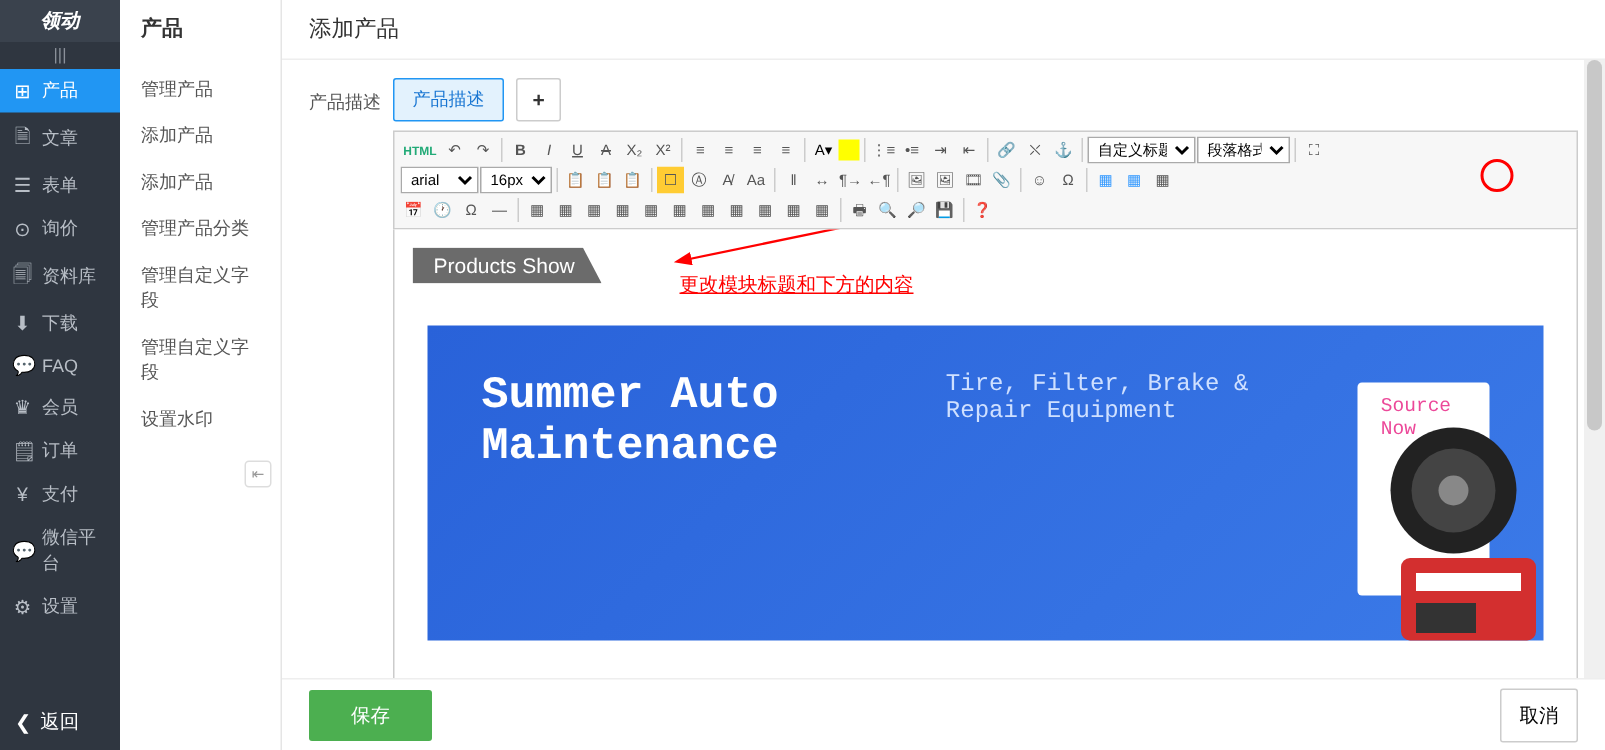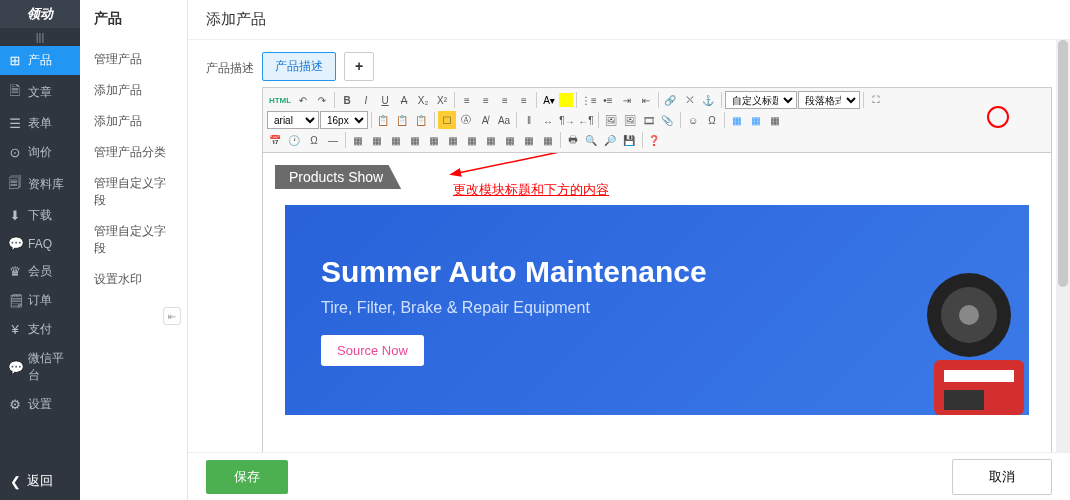--- a/index.html
+++ b/index.html
@@ -43,35 +43,35 @@
 .tb-btn.html { width: 26px; font-size: 8px; color: #2a7; font-weight: bold; text-align: right; }
 .tb-sep { width: 1px; height: 16px; background: #ccc; margin: 0 2px; flex-shrink: 0; }
 .tb-select { height: 18px; font-size: 10px; border: 1px solid #aaa; background: #fff; padding: 0 2px; flex-shrink: 0; }
 
 
 .editor-content { flex: 1; border: 1px solid #ccc; border-top: none; background: #fff; padding: 12px; position: relative; overflow: hidden; }
 .red-annotation { position: absolute; color: #f00; font-size: 13px; top: 28px; left: 190px; z-index: 5; text-decoration: underline; }
 .red-arrow { position: absolute; top: -80px; left: 185px; width: 480px; height: 110px; z-index: 6; pointer-events: none; }
 .red-circle { position: absolute; top: 18px; right: 42px; width: 22px; height: 22px; border: 2px solid #f00; border-radius: 50%; z-index: 10; pointer-events: none; }
 
-.section-title { display: inline-block; background: #6b6b6b; color: #fff; padding: 4px 18px 4px 14px; font-size: 14px; position: relative; margin-bottom: 16px; clip-path: polygon(0 0, 90% 0, 100% 100%, 0 100%); }
-
-.banner { background: linear-gradient(135deg, #2962d9 0%, #3b7ae8 100%); color: #fff; padding: 30px 36px; min-height: 210px; position: relative; display: flex; flex-direction: column; justify-content: center; gap: 10px; margin: 0 10px; }
+.section-title { display: inline-block; background: #6b6b6b; color: #fff; padding: 4px 18px 4px 14px; font-size: 14px; position: relative; margin-bottom: 28px; clip-path: polygon(0 0, 90% 0, 100% 100%, 0 100%); }
+
+.banner { background: linear-gradient(135deg, #2962d9 0%, #3b7ae8 100%); color: #fff; padding: 30px 36px; min-height: 210px; position: relative; display: flex; flex-direction: row; justify-content: center; gap: 10px; margin: 0 10px; font-family: Liberation Mono, monospace; }
 .banner-title { font-size: 30px; font-weight: bold; }
 .banner-subtitle { font-size: 16px; color: #cfe0ff; }
 .banner-btn { display: inline-block; background: #fff; color: #ec4899; padding: 8px 16px; border-radius: 3px; font-size: 13px; width: fit-content; margin-top: 8px; cursor: pointer; }
 .banner-img { position: absolute; right: -15px; bottom: -10px; width: 150px; height: 160px; }
 
 .main-scrollbar { position: absolute; right: 0; top: 40px; bottom: 48px; width: 14px; background: #f0f0f0; }
 .main-scrollbar-thumb { position: absolute; left: 2px; right: 2px; top: 0; height: 60%; background: #c8c8c8; border-radius: 5px; }
 
 
 .main-footer { position: absolute; bottom: 0; left: 0; right: 0; height: 48px; background: #fff; border-top: 1px solid #eee; display: flex; align-items: center; padding: 0 18px; gap: 12px; }
 .btn-save { background: #4caf50; color: #fff; border: none; padding: 8px 28px; border-radius: 2px; font-size: 13px; cursor: pointer; }
-.btn-cancel { background: #fff; border: 1px solid #ccc; padding: 8px 36px; border-radius: 2px; font-size: 13px; cursor: pointer; margin-left: auto; }
+.btn-cancel { background: #fff; border: 1px solid #ccc; padding: 8px 12px; border-radius: 2px; font-size: 13px; cursor: pointer; margin-left: auto; }
 </style>
 </head>
 <body>
 
 <div class="app">
 
   <div class="sidebar-left">
     <div class="sidebar-logo">领动</div>
     <div class="sidebar-collapse">|||</div>
     <div class="sidebar-nav">

